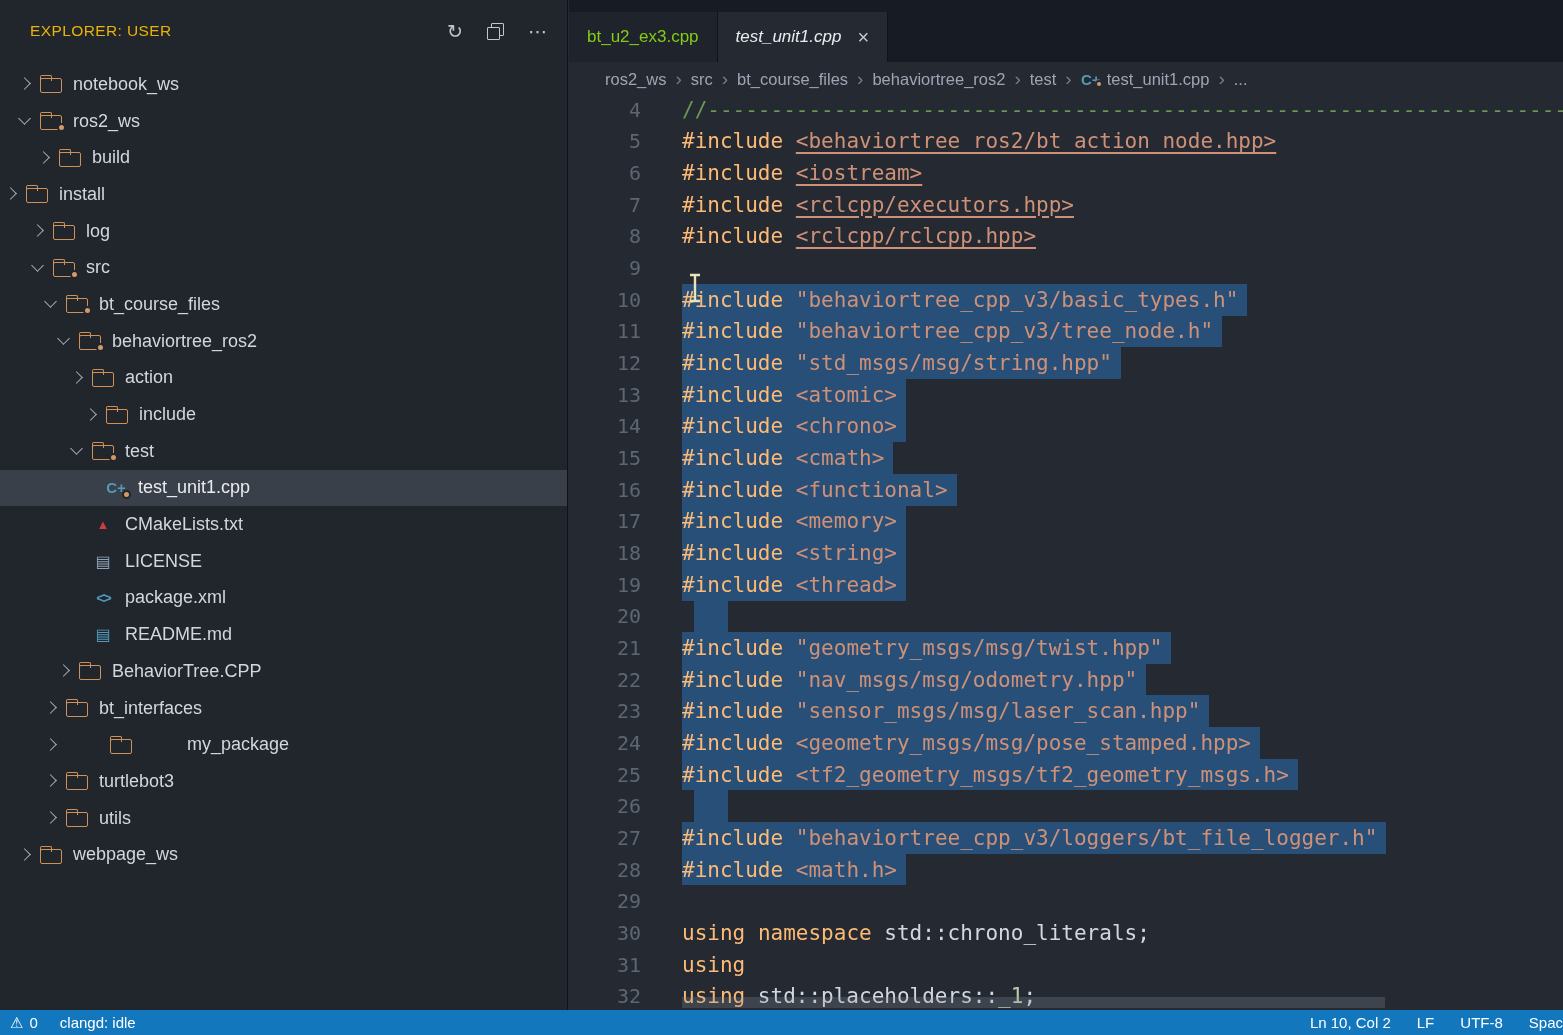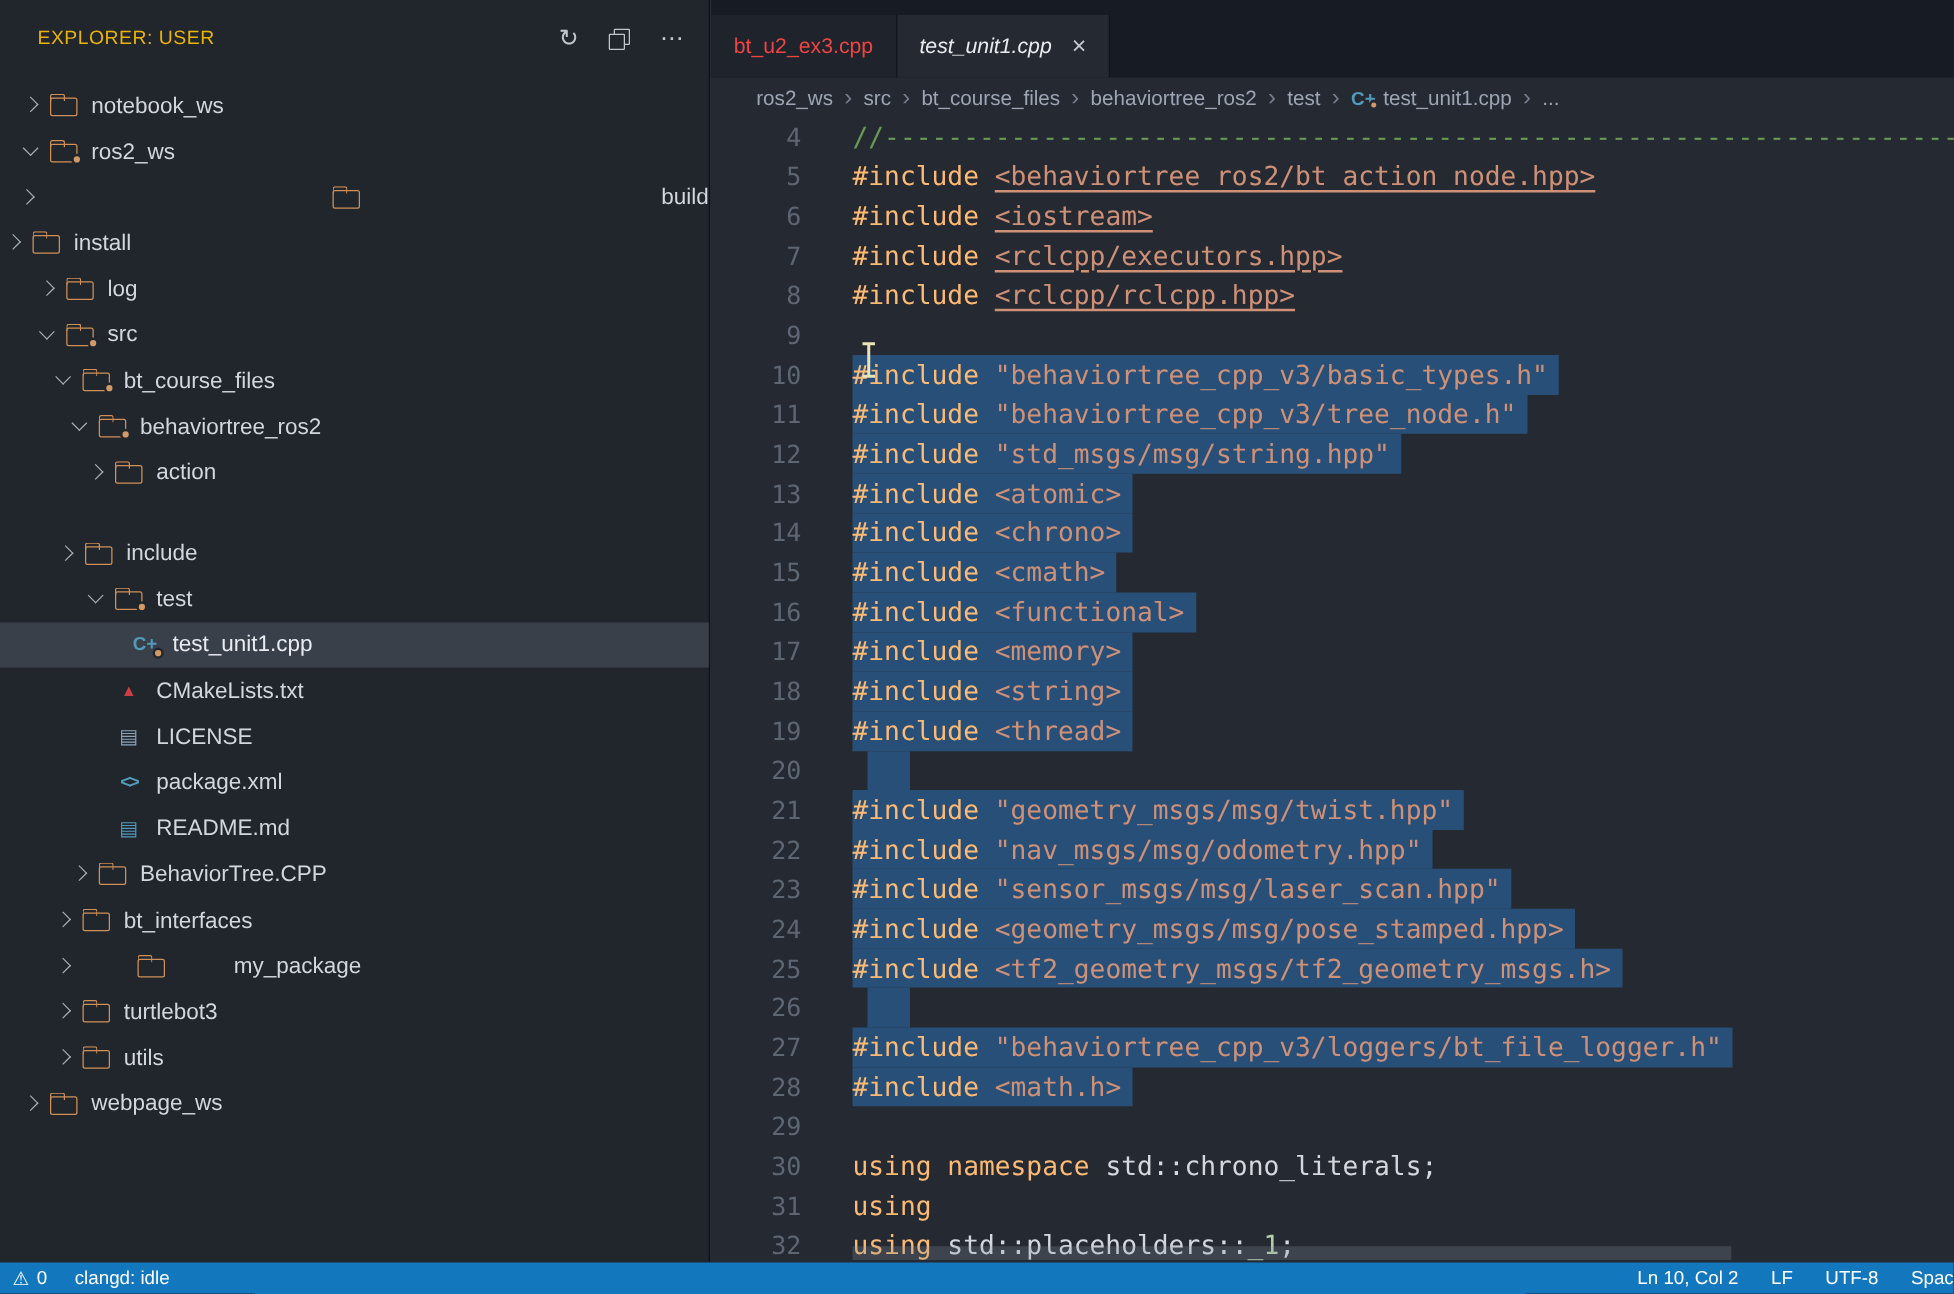--- a/index.html
+++ b/index.html
@@ -30,21 +30,21 @@
   .ficon.cpp{color:#519aba;font-weight:bold;font-size:15px;}
   .ficon.cmake{color:#cc3e44;font-size:13px;}
   .ficon.license{color:#8ba3b8;font-size:16px;}
   .ficon.xml{color:#519aba;font-weight:bold;font-size:15px;letter-spacing:-2px;}
   .ficon.md{color:#519aba;font-size:16px;}
   .tlabel{overflow:hidden;text-overflow:ellipsis;}
 
   
   .editor-col{position:absolute;left:569px;top:0;right:0;height:1010px;background:#252a32;}
   .tabstrip{position:absolute;top:0;left:0;right:0;height:62px;background:#171b23;display:flex;align-items:flex-end;}
-  .tab{height:50px;display:flex;align-items:center;padding:0 18px;background:#1f232b;color:#ef4444;font-size:17px;border-right:1px solid #10131a;cursor:pointer;}
+  .tab{height:50px;display:flex;align-items:center;padding:0 18px;background:#1f232b;color:#84cc16;font-size:17px;border-right:1px solid #10131a;cursor:pointer;}
   .tab.active{background:#252a32;color:#e9ebef;font-style:italic;}
   .tab-close{margin-left:16px;font-size:20px;color:#c3c8d1;font-style:normal;cursor:pointer;line-height:1;}
 
   .breadcrumb{position:absolute;top:62px;left:0;right:0;height:34px;display:flex;align-items:center;padding-left:36px;color:#9da5b4;font-size:16.5px;gap:9px;white-space:nowrap;}
   .bc-item{cursor:pointer;}
   .bc-sep{color:#767d8c;font-size:19px;line-height:1;margin-top:-2px;}
   .bc-file{display:flex;align-items:center;gap:5px;cursor:pointer;}
   .bc-ficon{width:20px;height:18px;margin-right:1px;font-size:12px;}
   .bc-ficon .mdot{border-color:#252a32;width:8px;height:8px;}
 
@@ -88,21 +88,21 @@
         <span class="ficon folder"></span>
         <span class="tlabel">notebook_ws</span>
       </div>
       <div class="tree-row" style="padding-left: 14px;">
         <span class="chev down"></span>
         <span class="ficon folder">
           <span class="mdot"></span>
         </span>
         <span class="tlabel">ros2_ws</span>
       </div>
-      <div class="tree-row" style="padding-left: 11px; justify-content: space-between;">
+      <div class="tree-row" style="padding-left: 33px;">
         <span class="chev right"></span>
         <span class="ficon folder"></span>
         <span class="tlabel">build</span>
       </div>
       <div class="tree-row" style="">
         <span class="chev right"></span>
         <span class="ficon folder"></span>
         <span class="tlabel">install</span>
       </div>
       <div class="tree-row" style="padding-left: 27px;">
@@ -129,21 +129,21 @@
         <span class="ficon folder">
           <span class="mdot"></span>
         </span>
         <span class="tlabel">behaviortree_ros2</span>
       </div>
       <div class="tree-row" style="padding-left: 66px;">
         <span class="chev right"></span>
         <span class="ficon folder"></span>
         <span class="tlabel">action</span>
       </div>
-      <div class="tree-row" style="padding-left: 42px; margin-top: 28px;">
+      <div class="tree-row" style="padding-left: 80px;">
         <span class="chev right"></span>
         <span class="ficon folder"></span>
         <span class="tlabel">include</span>
       </div>
       <div class="tree-row" style="padding-left: 66px;">
         <span class="chev down"></span>
         <span class="ficon folder">
           <span class="mdot"></span>
         </span>
         <span class="tlabel">test</span>

